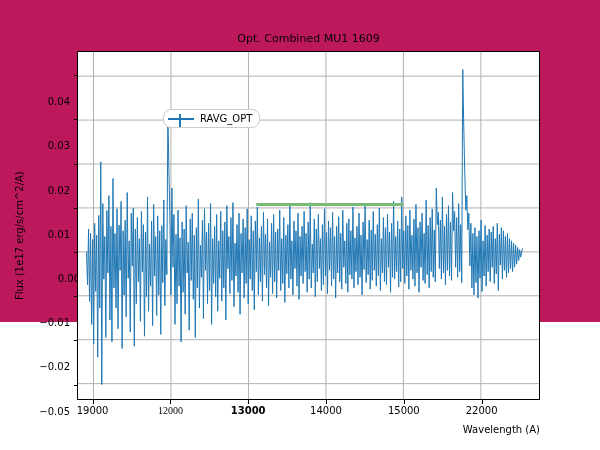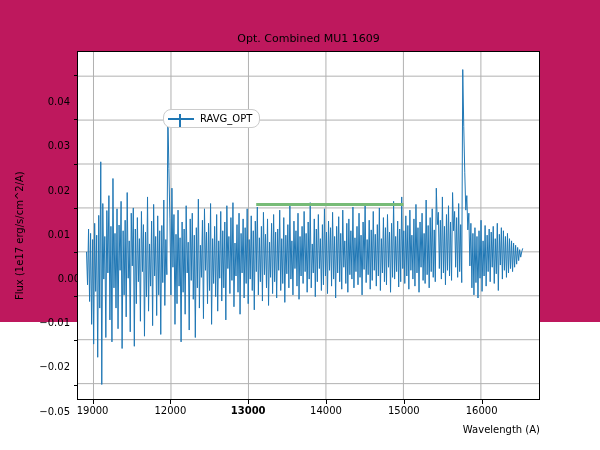--- a/index.html
+++ b/index.html
@@ -34,25 +34,25 @@
 <div id="figure">
 
   <div id="plot-title">Opt. Combined MU1 1609</div>
 
   <div id="ylabel">Flux (1e17 erg/s/cm^2/A)</div>
 
   <div id="xlabel">Wavelength (A)</div>
 
   <div id="tick-labels">
       <div class="tick-label xtick-label" style="left: 92.563px; top: 405px;">19000</div>
-      <div class="tick-label xtick-label" style="left: 170.378px; top: 405px;">12000</div>
+      <div class="tick-label xtick-label" style="left: 170.378px; top: 405px; font-family: Liberation Serif, serif;">12000</div>
       <div class="tick-label xtick-label" style="left: 248.193px; top: 405px; font-weight: bold;">13000</div>
       <div class="tick-label xtick-label" style="left: 326.008px; top: 405px;">14000</div>
       <div class="tick-label xtick-label" style="left: 403.824px; top: 405px;">15000</div>
-      <div class="tick-label xtick-label" style="left: 481.639px; top: 405px;">16000</div>
+      <div class="tick-label xtick-label" style="left: 481.639px; top: 405px;">22000</div>
       <div class="tick-label ytick-label" style="left: 30px; width: 40px; top: 384.538px;">−0.05</div>
       <div class="tick-label ytick-label" style="left: 30px; width: 40px; top: 340.361px;">−0.02</div>
       <div class="tick-label ytick-label" style="left: 30px; width: 40px; top: 296.184px;">−0.01</div>
       <div class="tick-label ytick-label" style="left: 40px; width: 40px; top: 252.006px;">0.00</div>
       <div class="tick-label ytick-label" style="left: 30px; width: 40px; top: 207.829px;">0.01</div>
       <div class="tick-label ytick-label" style="left: 30px; width: 40px; top: 163.652px;">0.02</div>
       <div class="tick-label ytick-label" style="left: 30px; width: 40px; top: 119.475px;">0.03</div>
       <div class="tick-label ytick-label" style="left: 30px; width: 40px; top: 75.2975px;">0.04</div>
     </div>
 

